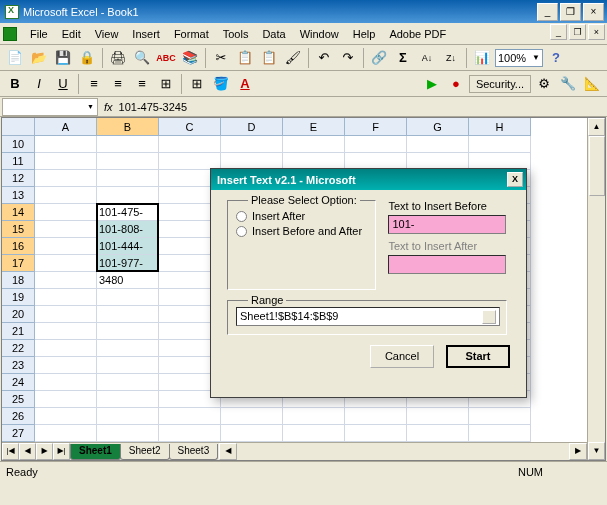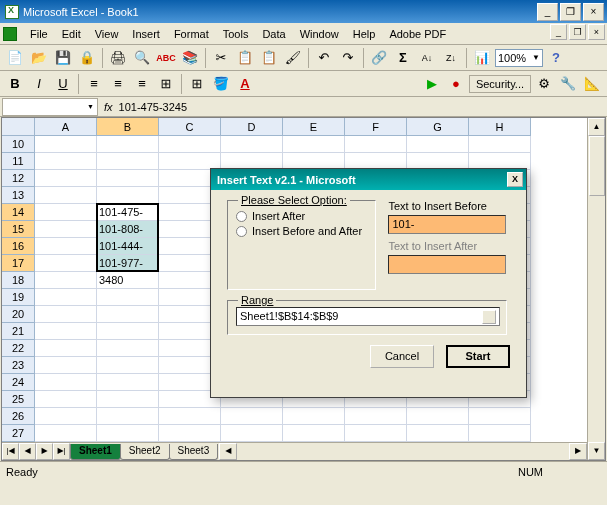--- a/index.html
+++ b/index.html
@@ -66,28 +66,28 @@
 .statusbar { height:20px; background:#ece9d8; border-top:1px solid #aca899; display:flex; align-items:center; padding:0 6px; position:relative; }
 .statusbar .numlock { position:absolute; right:64px; }
 
 
 .dialog { position:absolute; left:210px; top:168px; width:317px; height:230px; background:#ece9d8; border:1px solid #404040; box-shadow:4px 4px 10px rgba(0,0,0,0.3); }
 .dialog .dlg-title { height:21px; background:linear-gradient(#008080,#00b0b0); color:#fff; display:flex; align-items:center; justify-content:space-between; padding:0 3px 0 6px; font-weight:bold; }
 .dialog .dlg-close { width:16px; height:15px; background:#ece9d8; border:1px outset #fff; color:#000; text-align:center; font-size:9px; line-height:12px; font-weight:bold; cursor:default; }
 .dialog .dlg-body { padding:10px 16px; }
 .fieldset { border:1px solid #fff; border-top-color:#808080; border-left-color:#808080; padding:6px 8px 8px; position:relative; margin-bottom:10px; width:150px; display:inline-block; vertical-align:top; }
 .fieldset.full { width:280px; display:block; }
-.fieldset .legend { position:absolute; top:-7px; left:10px; background:#ece9d8; padding:0 3px;text-decoration:underline; }
+.fieldset .legend { position:absolute; top:-7px; left:20px; background:#ece9d8; padding:0 3px; }
 .radio-row { display:flex; align-items:center; gap:5px; margin:3px 0; }
 .radio-dot { width:11px; height:11px; border-radius:50%; background:#fff; border:1px solid #808080; display:flex; align-items:center; justify-content:center; }
 .radio-dot.checked:after { content:""; width:5px; height:5px; background:#000; border-radius:50%; }
 .rcol { display:inline-block; vertical-align:top; width:122px; margin-left:6px; }
 .rcol .lbl { margin-bottom:3px; display:block; }
 .rcol .lbl.disabled { color:#808080; }
-.txt { width:118px; height:19px; border:1px inset #808080; background:#fdba74; padding:1px 3px; margin-bottom:6px; line-height:15px; }
+.txt { width:118px; height:19px; border:1px inset #808080; background:#f9a8d4; padding:1px 3px; margin-bottom:6px; line-height:15px; }
 .range-input { width:264px; height:19px; border:1px inset #808080; background:#fff; padding:1px 3px; display:flex; justify-content:space-between; align-items:center; line-height:15px; }
 .range-btn { width:14px; height:14px; background:#ece9d8; border:1px outset #fff; }
 .dlg-btns { display:flex; justify-content:flex-end; gap:12px; margin-top:10px; }
 .dlg-btn { width:64px; height:23px; border:1px outset #fff; background:#ece9d8; text-align:center; line-height:21px; cursor:default; }
 .dlg-btn.default { border:2px solid #000; font-weight:bold; line-height:19px; }
 </style>
 </head>
 <body>
 
 <div class="titlebar">

